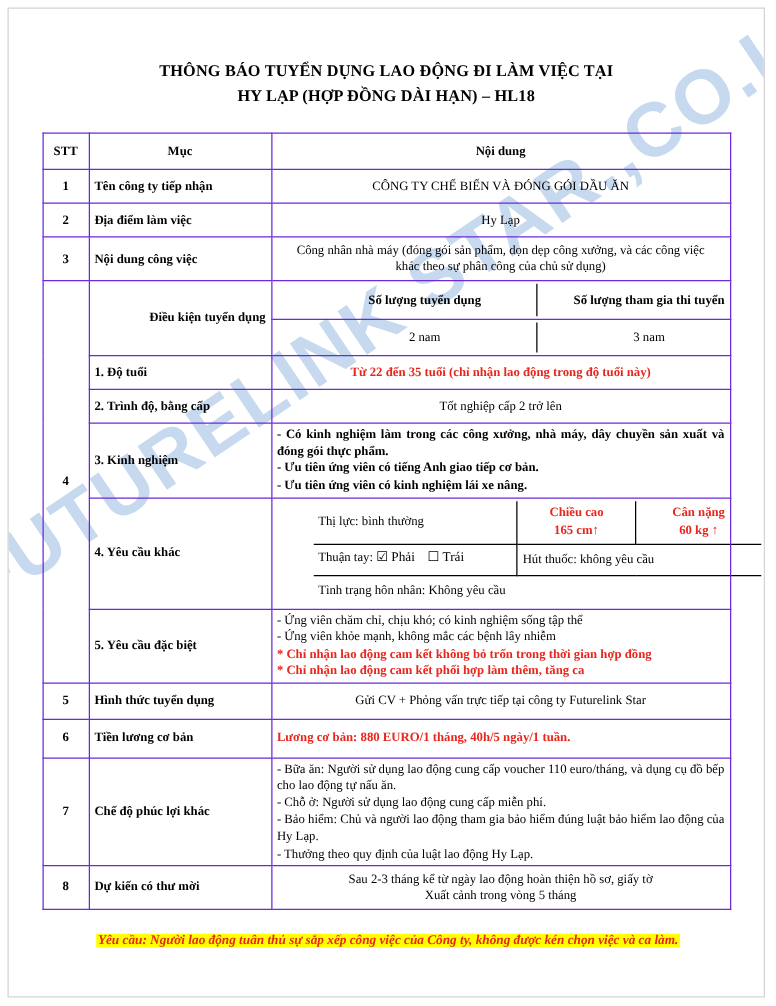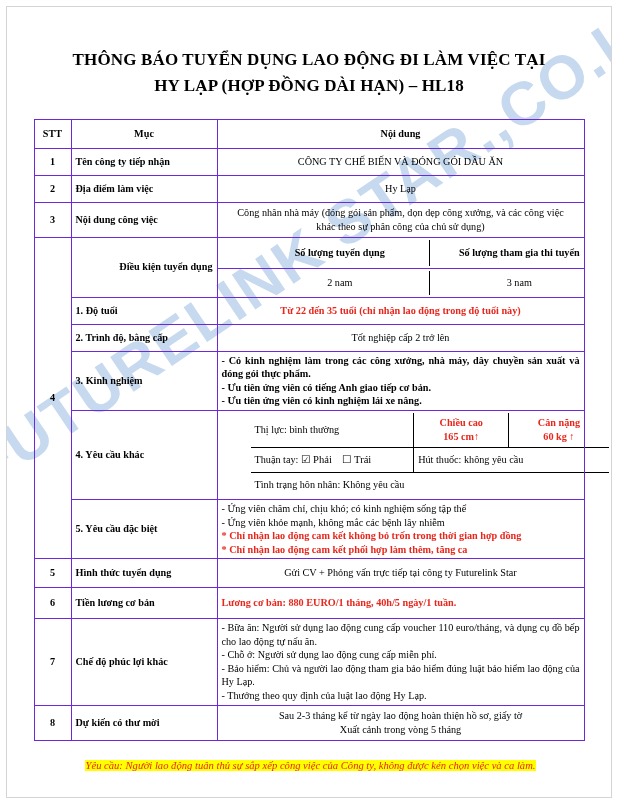--- a/index.html
+++ b/index.html
@@ -52,21 +52,21 @@
     transform-origin: 0 50%;
     white-space: nowrap;
   }
   
   #title {
     position: relative;
     z-index: 2;
     margin: 0;
     padding-top: 40px;
     text-align: center;
-    font-size: 17px;
+    font-size: 13px;
     font-weight: bold;
     line-height: 1.55;
     letter-spacing: .15px;
   }
   #title .ln { display: block; }
   
   #tbl-wrap {
     position: relative;
     z-index: 2;
     margin: 19px auto 0 auto;
@@ -148,21 +148,21 @@
     z-index: 2;
     margin: 17px auto 0 auto;
     width: 578px;
     padding-left: 3px;
     box-sizing: border-box;
   }
   #notes p {
     margin: 0 0 7px 0;
     font-size: 10.6px;
     font-style: italic;
-    font-weight: normal;
+    font-weight: bold;
     color: #e8261c;
     line-height: 1.5;
   }
   #notes p span.hl {
     background: #ffff00;
     box-decoration-break: clone;
     -webkit-box-decoration-break: clone;
     padding: 0 1px;
   }
   #note-1 { text-align: center; }

